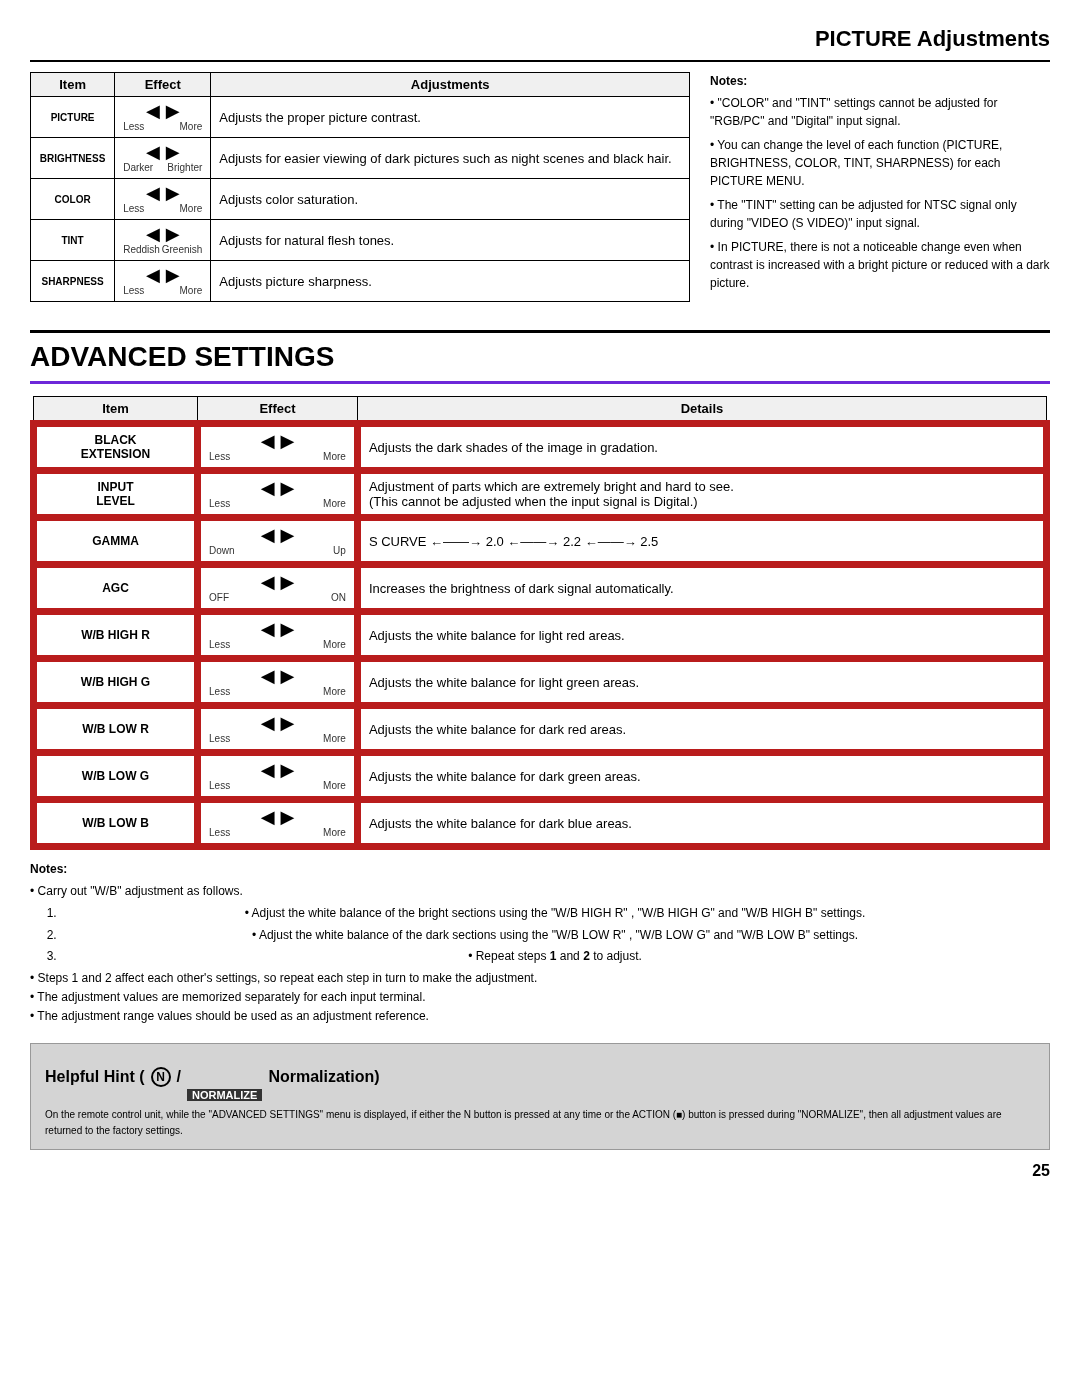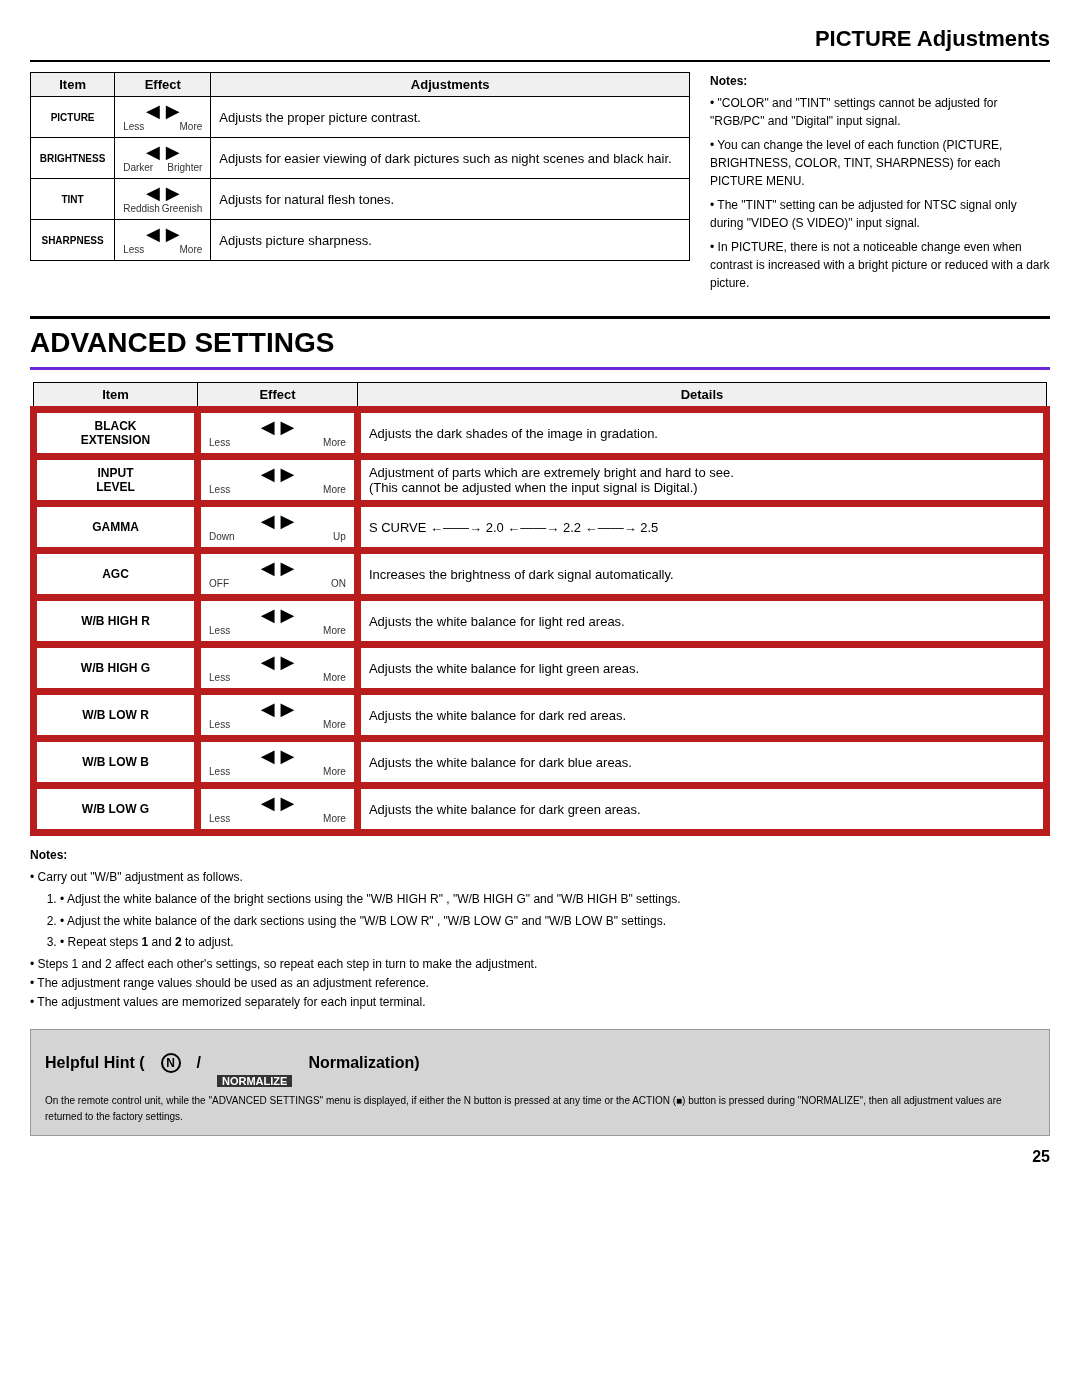--- a/index.html
+++ b/index.html
@@ -184,41 +184,42 @@
       padding-left: 0;
     }
 
     .adv-notes ul li::before {
       content: "• ";
     }
 
     .adv-notes ol {
       padding-left: 30px;
       margin: 3px 0;
+      text-align: center;
     }
 
     .adv-notes ol li {
       margin-bottom: 2px;
     }
 
     
     .hint-box {
       background: #d4d4d4;
       border: 1px solid #999;
       padding: 10px 14px;
       margin-bottom: 12px;
     }
 
     .hint-title {
       font-size: 16px;
       font-weight: bold;
       margin-bottom: 6px;
       display: flex;
       align-items: center;
-      gap: 16px;
+      gap: 6px;
     }
 
     .hint-n-badge {
       display: inline-flex;
       align-items: center;
       justify-content: center;
       width: 20px;
       height: 20px;
       border-radius: 50%;
       border: 2px solid #000;
@@ -287,20 +288,34 @@
                   <span class="arrow-right">▶</span>
                 </div>
                 <div class="arrow-label-row">
                   <span>Darker</span>
                   <span>Brighter</span>
                 </div>
               </td>
               <td class="adj-cell">Adjusts for easier viewing of dark pictures such as night scenes and black hair.</td>
             </tr>
             <tr>
+              <td class="item-cell">COLOR</td>
+              <td class="effect-cell">
+                <div class="arrow-row">
+                  <span class="arrow-left">◀</span>
+                  <span class="arrow-right">▶</span>
+                </div>
+                <div class="arrow-label-row">
+                  <span>Less</span>
+                  <span>More</span>
+                </div>
+              </td>
+              <td class="adj-cell">Adjusts color saturation.</td>
+            </tr>
+            <tr>
               <td class="item-cell">TINT</td>
               <td class="effect-cell">
                 <div class="arrow-row">
                   <span class="arrow-left">◀</span>
                   <span class="arrow-right">▶</span>
                 </div>
                 <div class="arrow-label-row">
                   <span>Reddish</span>
                   <span>Greenish</span>
                 </div>
@@ -441,64 +456,64 @@
               <span class="arrow-right">▶</span>
             </div>
             <div class="arrow-label-row">
               <span>Less</span>
               <span>More</span>
             </div>
           </td>
           <td class="details-cell">Adjusts the white balance for dark red areas.</td>
         </tr>
         <tr>
+          <td class="adv-item-cell">W/B LOW G</td>
+          <td class="effect-cell">
+            <div class="arrow-row">
+              <span class="arrow-left">◀</span>
+              <span class="arrow-right">▶</span>
+            </div>
+            <div class="arrow-label-row">
+              <span>Less</span>
+              <span>More</span>
+            </div>
+          </td>
+          <td class="details-cell">Adjusts the white balance for dark green areas.</td>
+        </tr>
+        <tr>
           <td class="adv-item-cell">W/B LOW B</td>
           <td class="effect-cell">
             <div class="arrow-row">
               <span class="arrow-left">◀</span>
               <span class="arrow-right">▶</span>
             </div>
             <div class="arrow-label-row">
               <span>Less</span>
               <span>More</span>
             </div>
           </td>
           <td class="details-cell">Adjusts the white balance for dark blue areas.</td>
-        </tr>
-        <tr>
-          <td class="adv-item-cell">W/B LOW G</td>
-          <td class="effect-cell">
-            <div class="arrow-row">
-              <span class="arrow-left">◀</span>
-              <span class="arrow-right">▶</span>
-            </div>
-            <div class="arrow-label-row">
-              <span>Less</span>
-              <span>More</span>
-            </div>
-          </td>
-          <td class="details-cell">Adjusts the white balance for dark green areas.</td>
         </tr>
       </tbody>
   </table>
 
   <div class="adv-notes">
     <div class="notes-title">Notes:</div>
     <ul>
       <li>
         <span>Carry out "W/B" adjustment as follows.</span>
         <ol id="advanced-steps-list">
             <li>Adjust the white balance of the bright sections using the "W/B HIGH R" , "W/B HIGH G" and "W/B HIGH B" settings.</li>
             <li>Adjust the white balance of the dark sections using the "W/B LOW R" , "W/B LOW G" and "W/B LOW B" settings.</li>
             <li>Repeat steps <strong>1</strong> and <strong>2</strong> to adjust.</li>
           </ol>
       </li>
       <li id="adv-bullet2">Steps 1 and 2 affect each other's settings, so repeat each step in turn to make the adjustment.</li>
+      <li id="adv-bullet3">The adjustment values are memorized separately for each input terminal.</li>
       <li id="adv-bullet4">The adjustment range values should be used as an adjustment reference.</li>
-      <li id="adv-bullet3">The adjustment values are memorized separately for each input terminal.</li>
     </ul>
   </div>
 </div>
 
 <div class="hint-box">
   <div class="hint-title">
     <span>Helpful Hint (</span>
     <span class="hint-n-badge">N</span>
     <span> / </span>
     <span class="normalize-badge">NORMALIZE</span>

